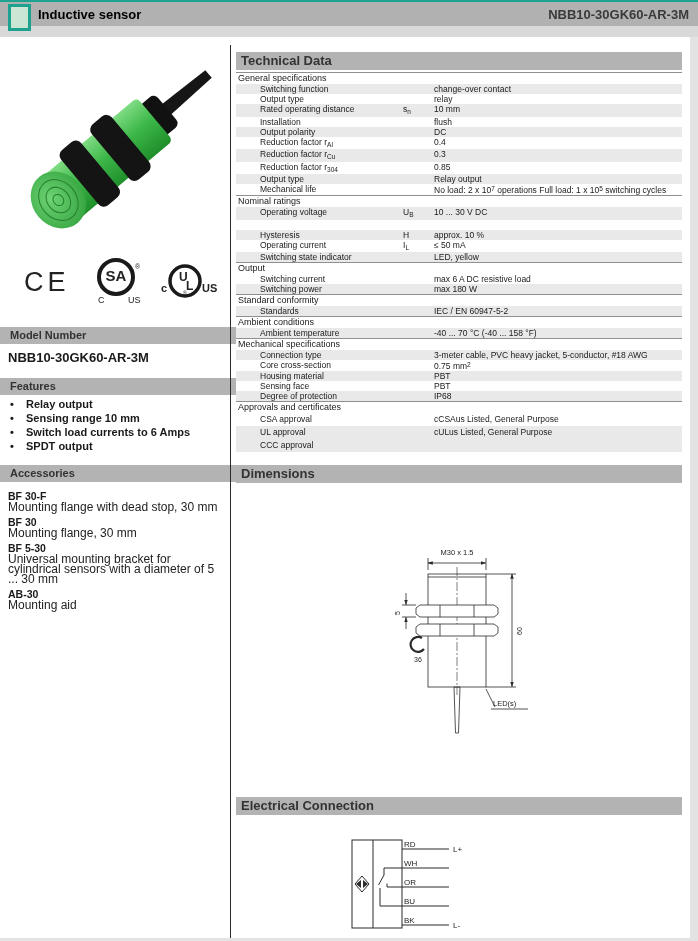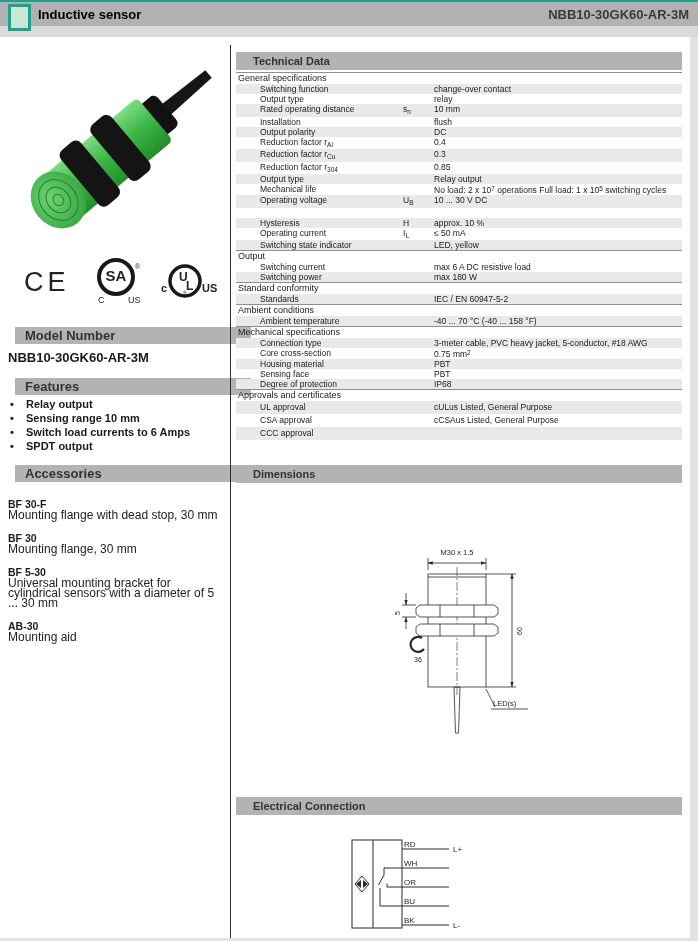--- a/index.html
+++ b/index.html
@@ -11,33 +11,33 @@
   .abs{position:absolute}
   
   #top-accent{left:0;top:0;width:698px;height:2px;background:#1ca28f}
   #header-bar{left:0;top:2px;width:698px;height:24px;background:#b1b1b1}
   #header-left{position:absolute;left:38px;top:5px;font-size:13px;font-weight:bold;color:#000000}
   #header-right{position:absolute;right:9px;top:5px;font-size:13px;font-weight:bold;color:#3a3a3a}
   #brand-square{left:8px;top:4px;width:17px;height:21px;border:3px solid #1ca28f;background:#cbe7d4;z-index:3}
   #sub-strip{left:0;top:26px;width:698px;height:11px;background:#d9d9d9}
   #content{left:0;top:37px;width:690px;height:901px;background:#ffffff}
   
-  .side-bar{left:15px;width:236px;height:17px;background:#b3b3b3;font-size:13px;font-weight:bold;
+  .side-bar{left:0;width:236px;height:17px;background:#b3b3b3;font-size:11px;font-weight:bold;
             color:#333;line-height:17px;padding-left:10px;box-sizing:border-box}
   #model-value{left:8px;top:313px;font-size:13px;font-weight:bold}
   #feature-list{left:10px;top:360px;width:214px}
   .feature-item{display:flex;font-size:11px;font-weight:bold;line-height:14px}
   .feature-item .bullet{width:16px}
   #accessory-list{left:8px;top:449px;width:218px}
-  .ac-name{font-weight:bold;font-size:10.5px;line-height:12px;margin-top:12px}
+  .ac-name{font-weight:bold;font-size:10.5px;line-height:12px;margin-top:4px}
   .ac-desc{font-size:12px;line-height:10px;color:#222}
   
   #col-divider{left:230px;top:8px;width:1px;height:893px;background:#2b2b2b}
-  .main-bar{left:236px;width:446px;height:18px;background:#b3b3b3;font-size:11px;font-weight:bold;
-            color:#333;line-height:18px;padding-left:17px;box-sizing:border-box}
+  .main-bar{left:236px;width:446px;height:18px;background:#b3b3b3;font-size:13px;font-weight:bold;
+            color:#333;line-height:18px;padding-left:5px;box-sizing:border-box}
   #spec-rows{left:236px;top:35px;width:446px}
   .sec{font-size:9px;font-weight:normal;border-top:1px solid #8f8f8f;height:12px;line-height:11px;
        box-sizing:border-box;padding-left:2px}
   .row{display:flex;min-height:10px;line-height:10px;font-size:8.5px}
   .row.tall{min-height:13px;line-height:13px}
   .row.shaded{background:#e9e9e9}
   .row .l{width:143px;padding-left:24px;white-space:nowrap;box-sizing:content-box}
   .row .s{width:31px;white-space:nowrap}
   .row .v{flex:1;white-space:nowrap}
   .row sub,.sec sub{font-size:6.5px;vertical-align:-1.5px}
@@ -192,20 +192,21 @@
       <div class="row shaded">
         <span class="l">Output type</span>
         <span class="s"></span>
         <span class="v">Relay output</span>
       </div>
       <div class="row">
         <span class="l">Mechanical life</span>
         <span class="s"></span>
         <span class="v">No load: 2 x 10<sup>7</sup> operations Full load: 1 x 10<sup>5</sup> switching cycles</span>
       </div>
+      <div class="sec">Nominal ratings</div>
       <div class="row shaded">
         <span class="l">Operating voltage</span>
         <span class="s">U<sub>B</sub></span>
         <span class="v">10 ... 30 V DC</span>
       </div>
       <div class="row">
         <span class="l"></span>
         <span class="s"></span>
         <span class="v"></span>
       </div>
@@ -267,29 +268,29 @@
         <span class="l">Sensing face</span>
         <span class="s"></span>
         <span class="v">PBT</span>
       </div>
       <div class="row shaded">
         <span class="l">Degree of protection</span>
         <span class="s"></span>
         <span class="v">IP68</span>
       </div>
       <div class="sec">Approvals and certificates</div>
+      <div class="row tall">
+        <span class="l">CSA approval</span>
+        <span class="s"></span>
+        <span class="v">cCSAus Listed, General Purpose</span>
+      </div>
       <div class="row shaded tall">
         <span class="l">UL approval</span>
         <span class="s"></span>
         <span class="v">cULus Listed, General Purpose</span>
-      </div>
-      <div class="row tall">
-        <span class="l">CSA approval</span>
-        <span class="s"></span>
-        <span class="v">cCSAus Listed, General Purpose</span>
       </div>
       <div class="row shaded tall">
         <span class="l">CCC approval</span>
         <span class="s"></span>
       </div>
     </div>
 
   <div class="abs main-bar" style="top:428px">
     <span>Dimensions</span>
   </div>

